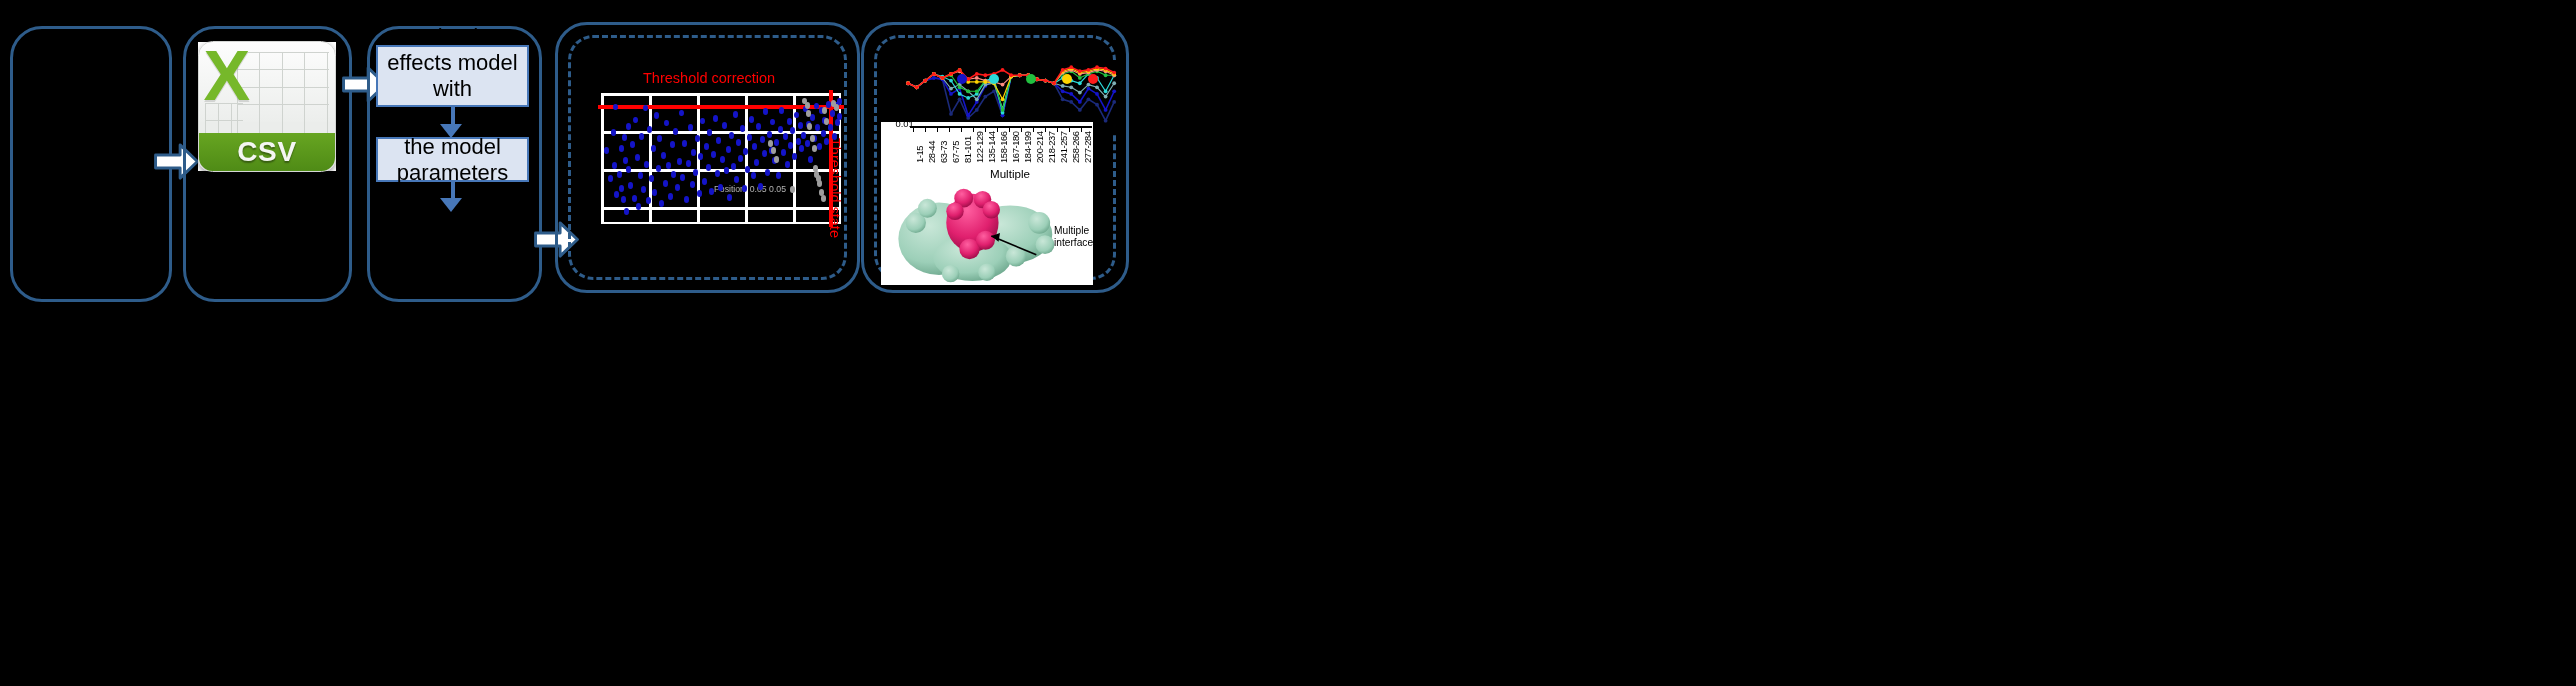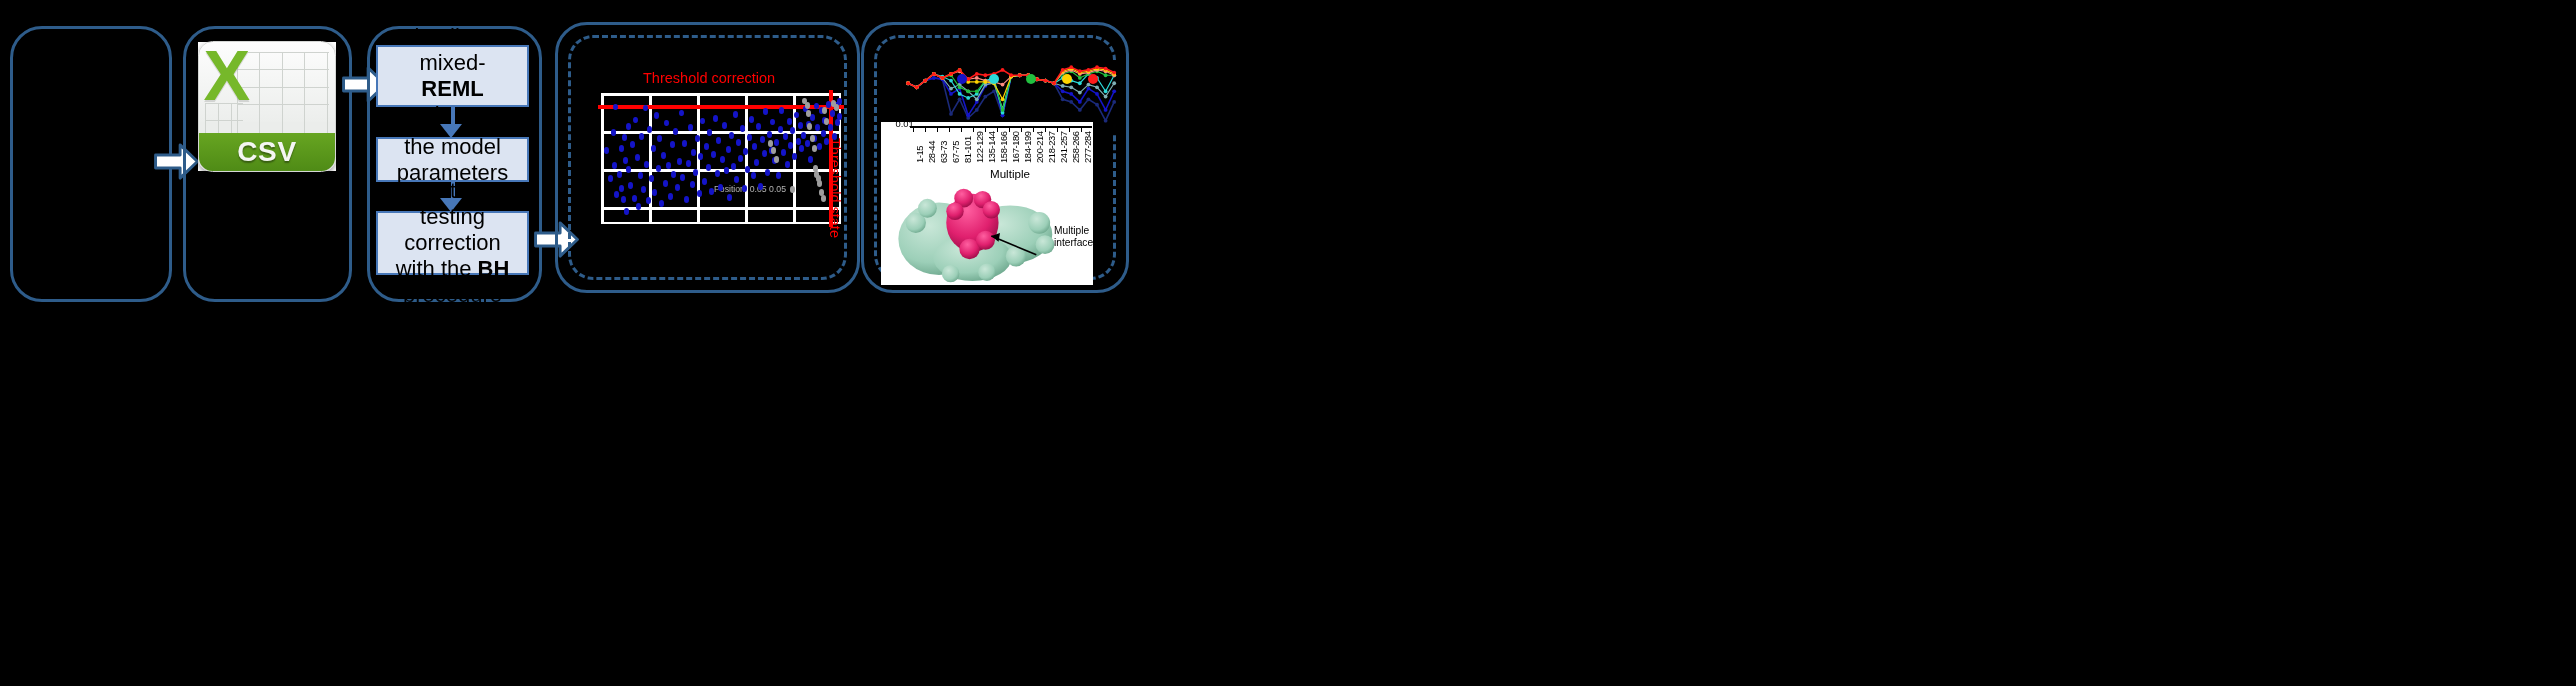--- a/index.html
+++ b/index.html
@@ -110,41 +110,35 @@
     <svg width="45" height="39" viewBox="0 0 62 54">
       <path d="M2,18 L36,18 L36,4 L60,27 L36,50 L36,36 L2,36 Z" fill="#ffffff" stroke="#2E5C8A" stroke-width="4" stroke-linejoin="round"></path>
     </svg>
   </div>
 
   <div class="panel" style="left:367px;top:26px;width:169px;height:270px;"></div>
 
   <div class="flowbox" style="left:376px;top:45px;width:153px;height:62px;">
     <div>
       <div>Fit a linear mixed-</div>
+      <div>effects model with</div>
       <div><b>REML</b> estimates</div>
     </div>
   </div>
   <div class="vconn" style="left:451px;top:107px;height:19.6px;"></div>
   <div class="vtip" style="left:440px;top:124px;"></div>
 
   <div class="flowbox" style="left:376px;top:137px;width:153px;height:45px;">
     <div>
       <div>the model parameters</div>
     </div>
   </div>
   <div class="vconn" style="left:451px;top:182px;height:19.6px;"></div>
   <div class="vtip" style="left:440px;top:198px;"></div>
 
-  <div class="flowbox" style="left:376px;top:211px;width:153px;height:64px;">
-    <div>
-      <div>Multiple testing</div>
-      <div>correction</div>
-      <div>with the <b>BH</b> procedure</div>
-    </div>
-  </div>
 
   <div class="blockarrow" style="left:534px;top:220px;width:45px;height:39px;">
     <svg width="45" height="39" viewBox="0 0 62 54">
       <path d="M2,18 L36,18 L36,4 L60,27 L36,50 L36,36 L2,36 Z" fill="#ffffff" stroke="#2E5C8A" stroke-width="4" stroke-linejoin="round"></path>
     </svg>
   </div>
 
   <div class="panel dashed-inner" style="left:555px;top:22px;width:299px;height:265px;"></div>
 
   <div class="thr-h-label" style="left:643px;top:70px;font-size:14.5px;">Threshold correction</div>

